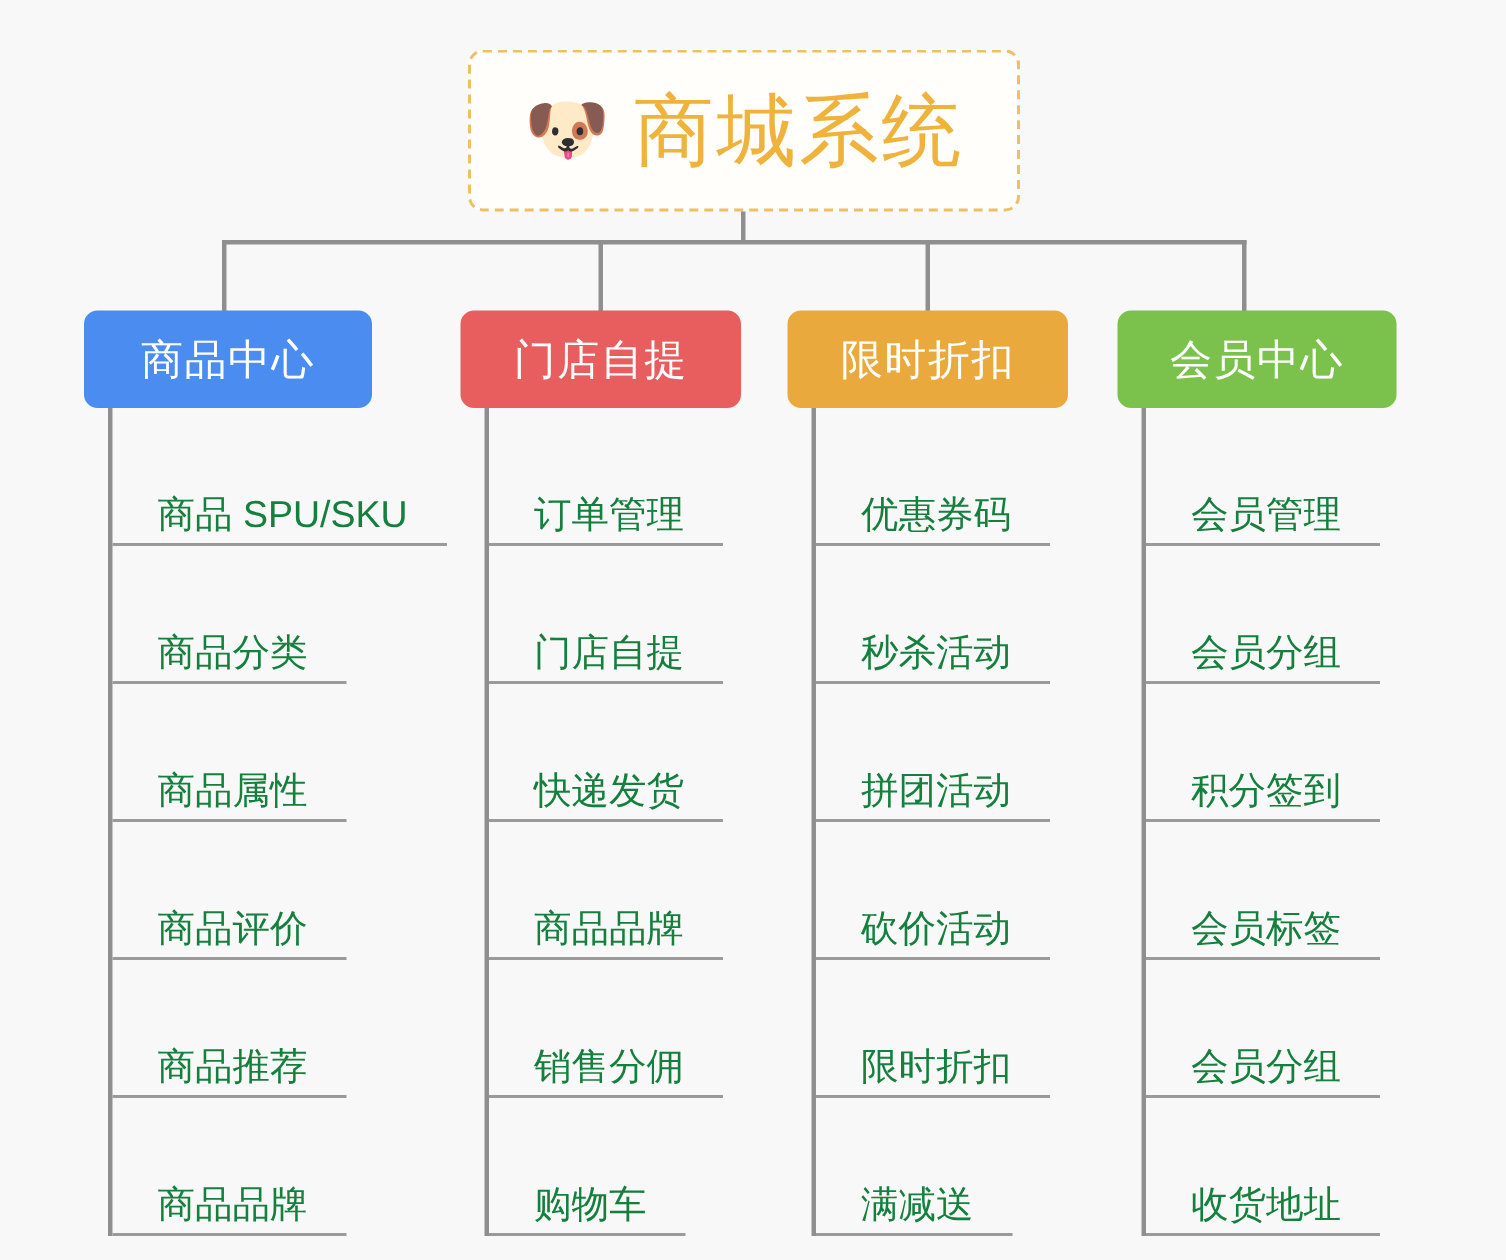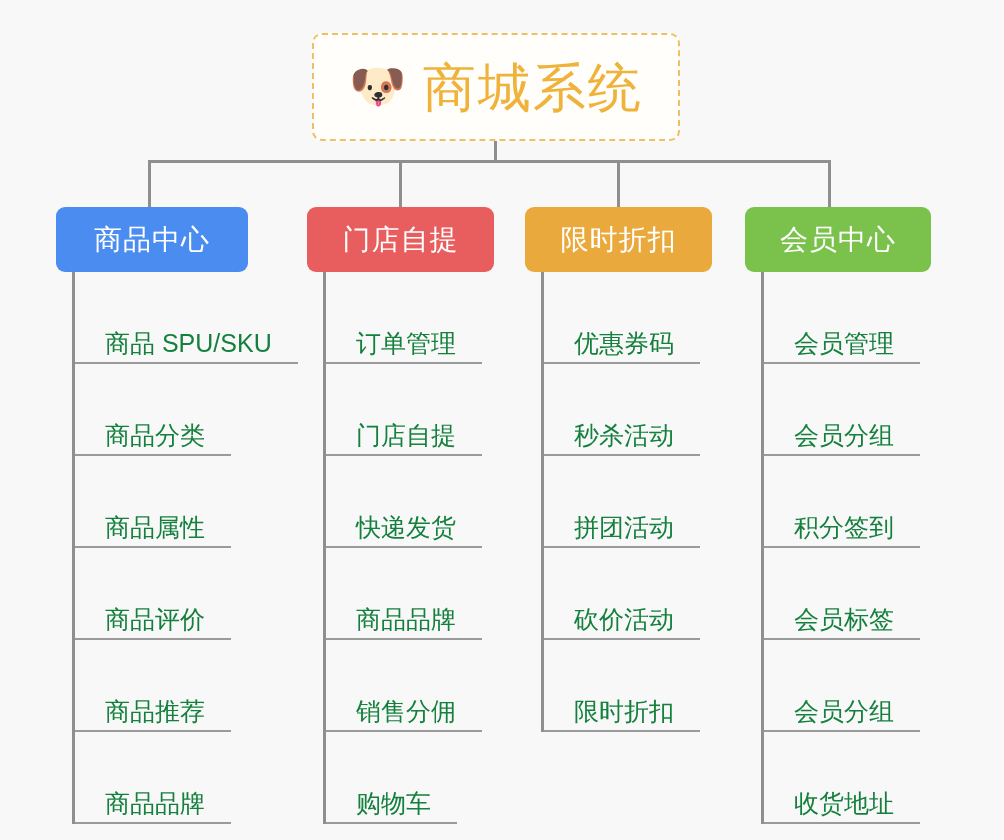--- a/index.html
+++ b/index.html
@@ -206,20 +206,23 @@
         </div>
       <div class="leaf">
           <span class="leaf-inner">拼团活动</span>
         </div>
       <div class="leaf">
           <span class="leaf-inner">砍价活动</span>
         </div>
       <div class="leaf">
           <span class="leaf-inner">限时折扣</span>
         </div>
+      <div class="leaf">
+          <span class="leaf-inner">满减送</span>
+        </div>
     </div>
   </div>
 
   <div class="branch b4">
     <div class="branch-header">会员中心</div>
     <div class="branch-items">
       <div class="leaf">
           <span class="leaf-inner">会员管理</span>
         </div>
       <div class="leaf">

